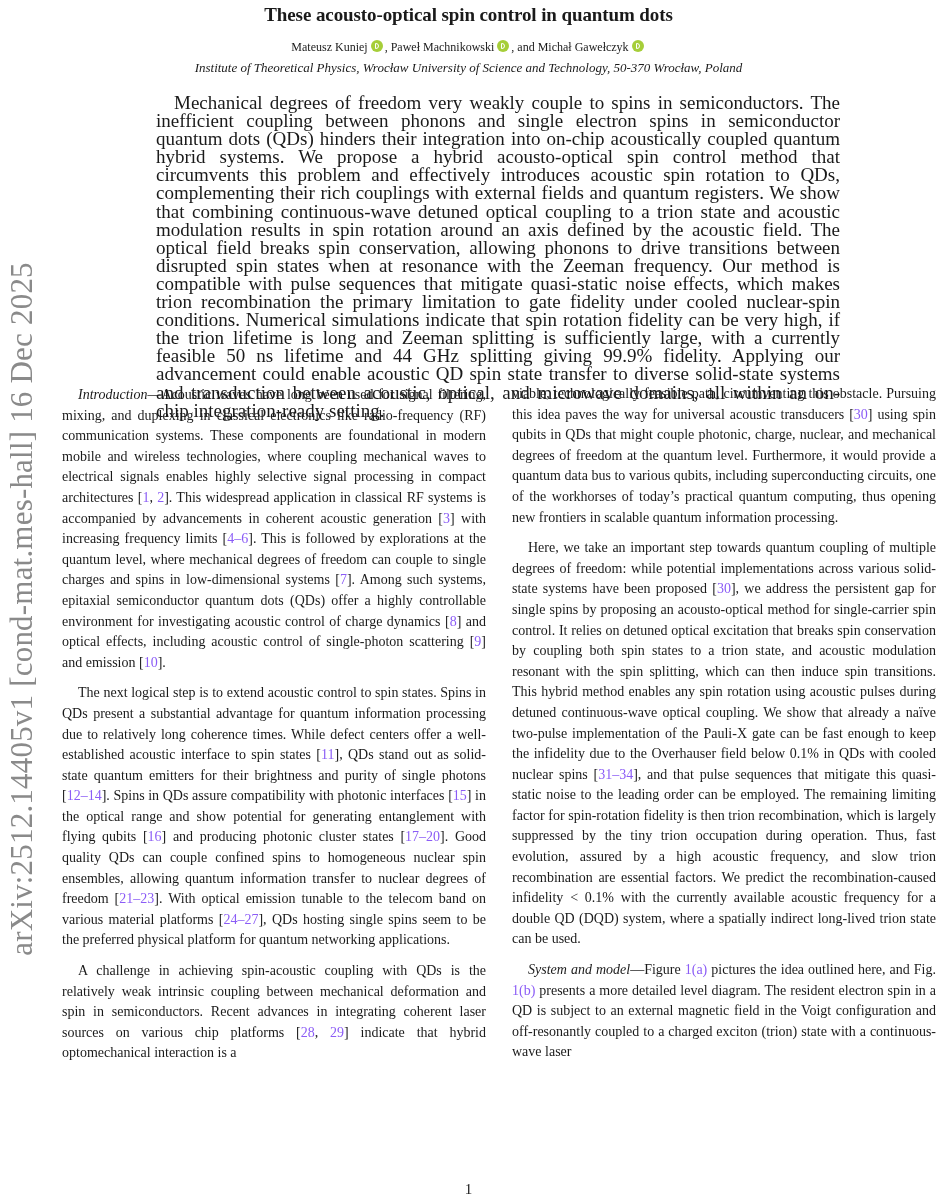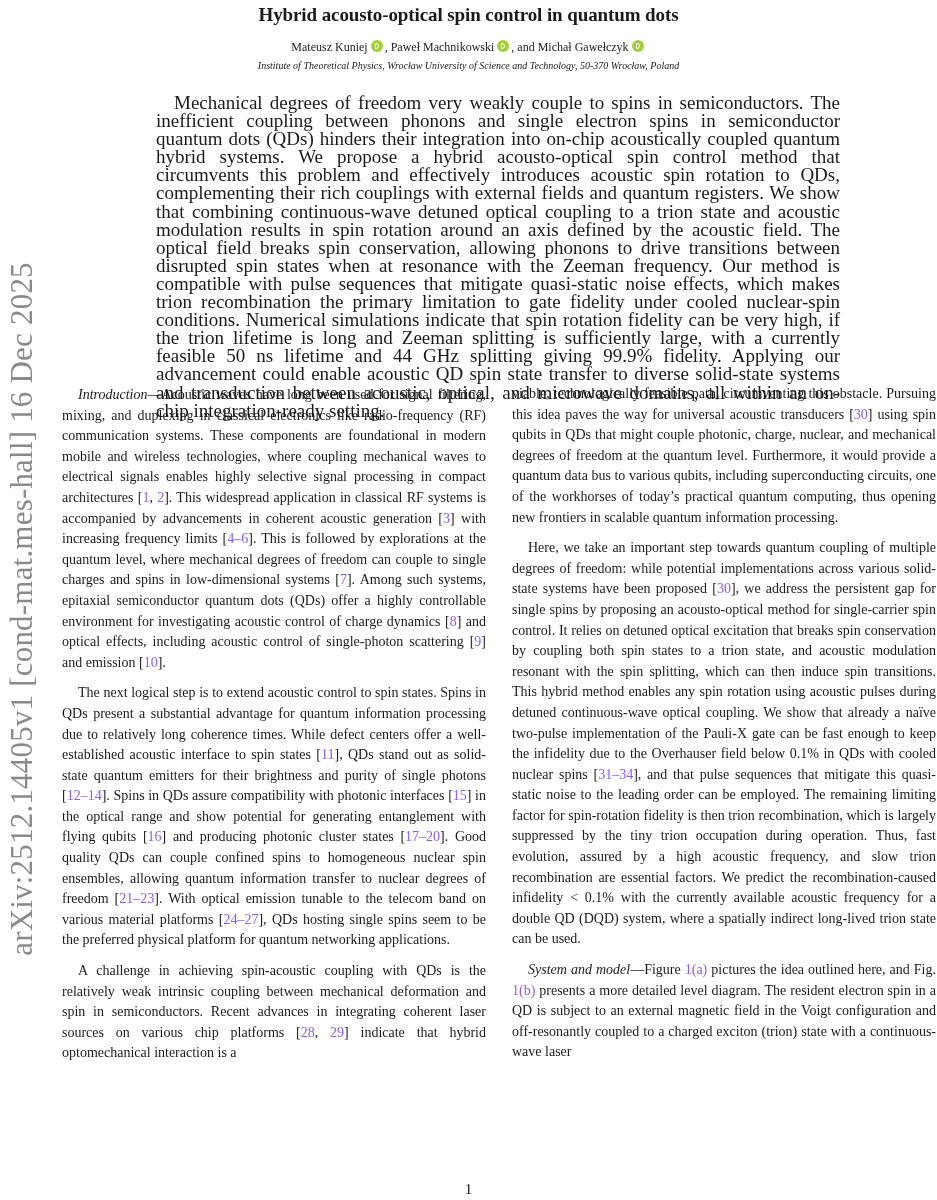--- a/index.html
+++ b/index.html
@@ -5,41 +5,41 @@
   html, body { margin:0; padding:0; background:#ffffff; }
   body { width:937px; height:1200px; position:relative; overflow:hidden;
          font-family:"Liberation Serif","DejaVu Serif",serif; color:#1a1a1a; }
   .title { position:absolute; top:4px; left:0; width:937px; text-align:center;
            font-size:19px; font-weight:bold; letter-spacing:-0.1px; }
   .authors { position:absolute; top:40px; left:0; width:937px; text-align:center; font-size:12px; }
   .orcid { display:inline-block; width:12px; height:12px; border-radius:50%; background:#a6ce39;
            vertical-align:-1px; margin:0 2px 0 3px; position:relative; }
   .orcid::after { content:""; position:absolute; left:4px; top:3px; width:4px; height:6px;
                   border:1px solid #fff; border-radius:0 3px 3px 0; box-sizing:border-box; }
-  .affil { position:absolute; top:60px; left:0; width:937px; text-align:center; font-size:10px; font-style:italic; }
+  .affil { position:absolute; top:60px; left:0; width:937px; text-align:center; font-size:13px; font-style:italic; }
   .abstract { position:absolute; top:94px; left:156px; width:684px; font-size:19px; line-height:18.1px;
               text-align:justify; text-indent:18px; }
   .arxiv { position:absolute; left:-398px; top:591px; width:840px; height:36px;
            transform:rotate(-90deg); transform-origin:center center; text-align:center;
            font-size:31px; color:#8a8a8a; white-space:nowrap; letter-spacing:0.2px; }
   .col { position:absolute; top:385px; width:424px; font-size:14px; line-height:20.6px; text-align:justify; hyphens:manual; }
   .col-left { left:62px; }
   .col-right { left:512px; top:384px; }
   .col p { margin:0 0 10px 0; text-indent:16px; }
   .col p.noindent { text-indent:0; }
   .cite { color:#8b5cf6; }
   .em { font-style:italic; }
   .pagenum { position:absolute; top:1181px; left:0; width:937px; text-align:center; font-size:15px; }
 </style>
 </head>
 <body>
 
 <div class="arxiv">arXiv:2512.14405v1  [cond-mat.mes-hall]  16 Dec 2025</div>
 
-<div class="title">Hybrid acousto-optical spin control in quantum dots</div>
+<div class="title">These acousto-optical spin control in quantum dots</div>
 
 <div class="authors">
   <span>Mateusz Kuniej</span><span class="orcid"></span><span>, </span><span>Paweł Machnikowski</span><span class="orcid"></span><span>, and </span><span>Michał Gawełczyk</span><span class="orcid"></span>
 </div>
 
 <div class="affil">Institute of Theoretical Physics, Wrocław University of Science and Technology, 50-370 Wrocław, Poland</div>
 
 <div class="abstract">Mechanical degrees of freedom very weakly couple to spins in semiconductors. The inefficient coupling between phonons and single electron spins in semiconductor quantum dots (QDs) hinders their integration into on-chip acoustically coupled quantum hybrid systems. We propose a hybrid acousto-optical spin control method that circumvents this problem and effectively introduces acoustic spin rotation to QDs, complementing their rich couplings with external fields and quantum registers. We show that combining continuous-wave detuned optical coupling to a trion state and acoustic modulation results in spin rotation around an axis defined by the acoustic field. The optical field breaks spin conservation, allowing phonons to drive transitions between disrupted spin states when at resonance with the Zeeman frequency. Our method is compatible with pulse sequences that mitigate quasi-static noise effects, which makes trion recombination the primary limitation to gate fidelity under cooled nuclear-spin conditions. Numerical simulations indicate that spin rotation fidelity can be very high, if the trion lifetime is long and Zeeman splitting is sufficiently large, with a currently feasible 50 ns lifetime and 44 GHz splitting giving 99.9% fidelity. Applying our advancement could enable acoustic QD spin state transfer to diverse solid-state systems and transduction between acoustic, optical, and microwave domains, all within an on-chip integration-ready setting.</div>
 
 <div class="col col-left">

